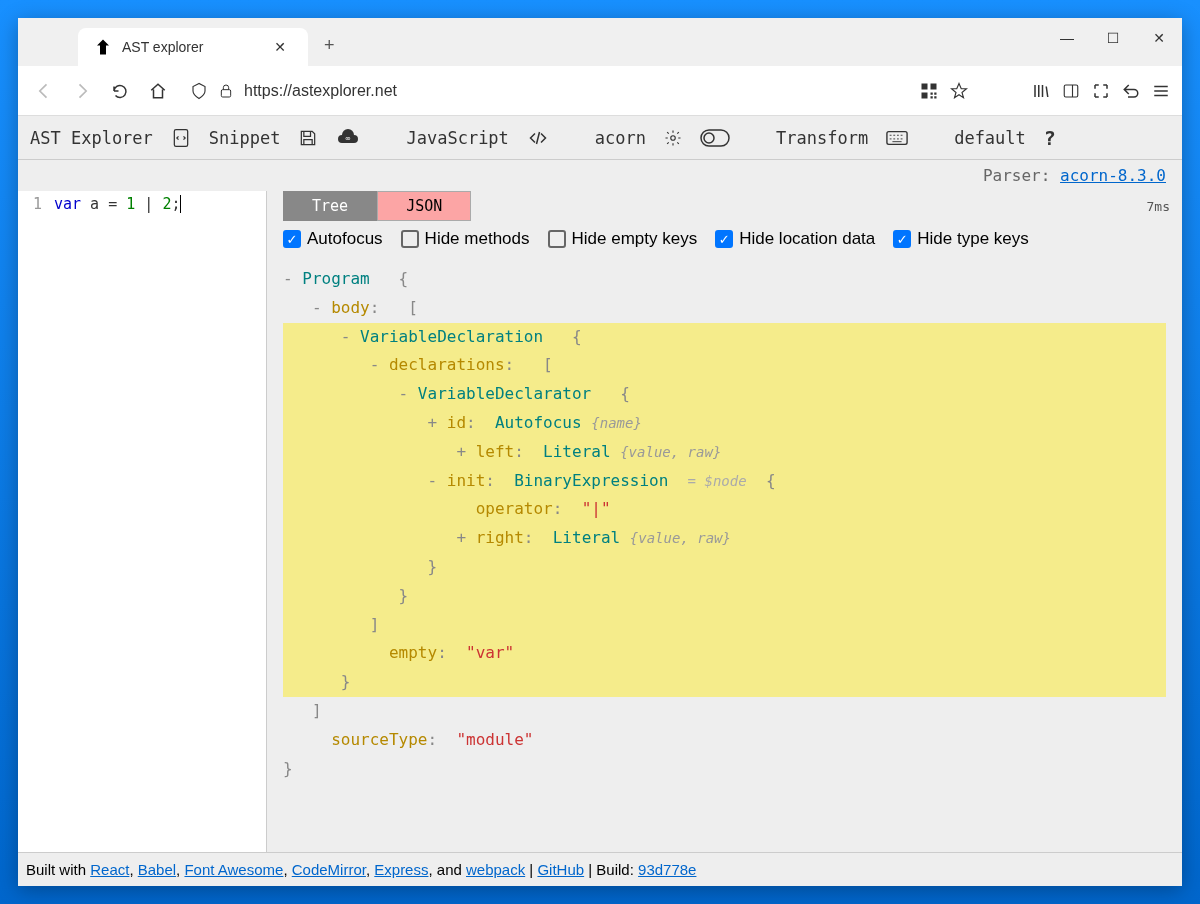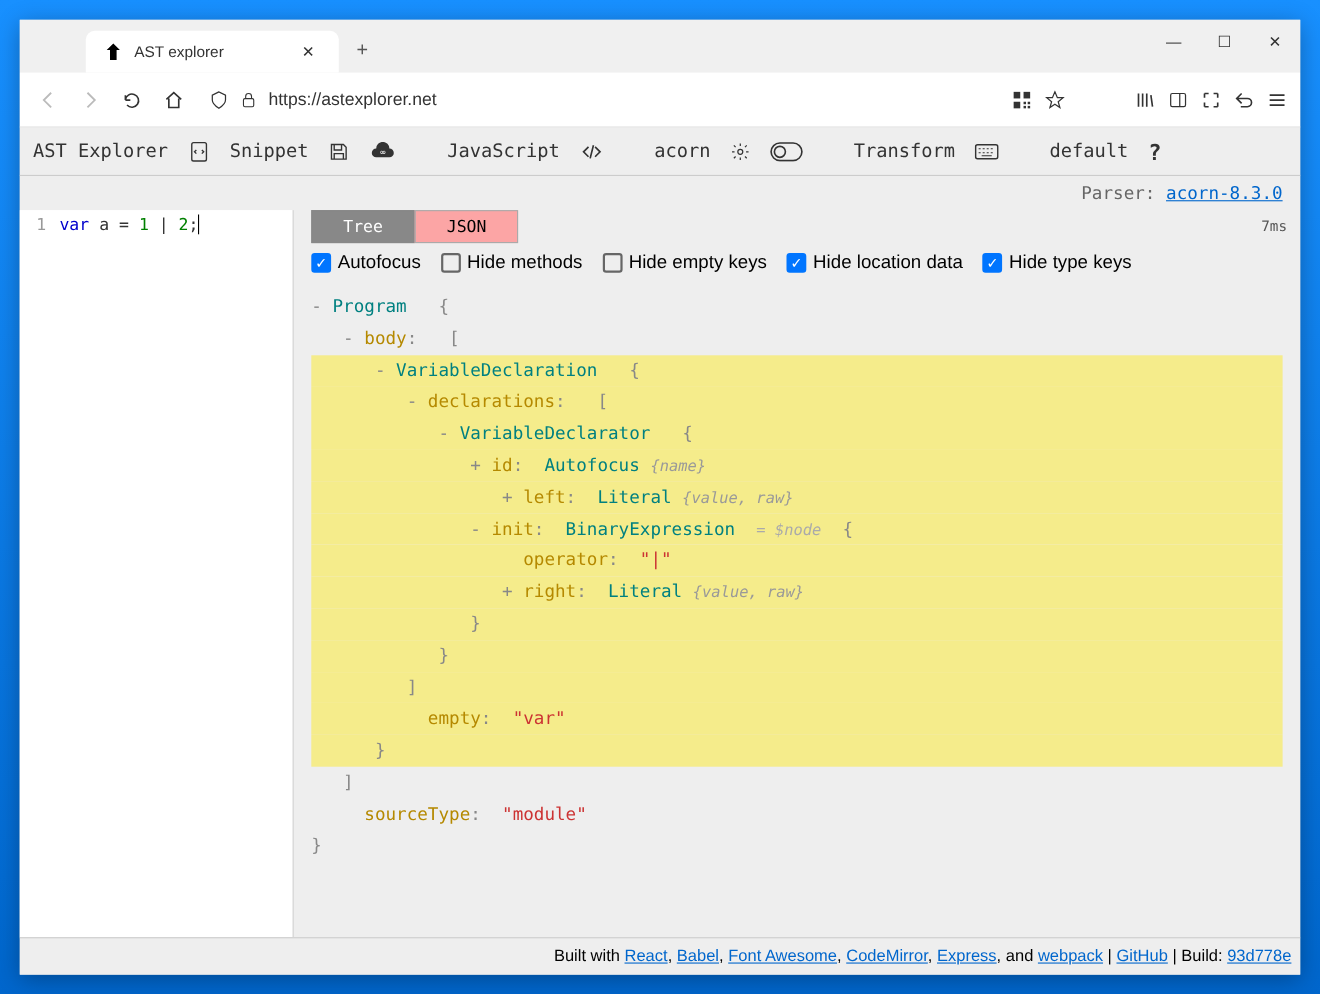--- a/index.html
+++ b/index.html
@@ -180,21 +180,21 @@
 .tree .toggle { color: #888; }
 .tree .type { color: #008080; }
 .tree .key { color: #b58900; }
 .tree .brace { color: #888; }
 .tree .str { color: #cc3333; }
 .tree .italic { color: #999; font-style: italic; font-size: 14px; }
 .tree .nodeRef { color: #aaa; font-style: italic; font-size: 14px; }
 .footer {
   background: #eeeeee;
   border-top: 1px solid #ccc;
-  text-align: right;
+  text-align: left;
   padding: 8px;
   font-size: 15px;
 }
 .footer a { color: #0066cc; text-decoration: underline; }
 svg { display: block; }
 </style>
 </head>
 <body>
 
 <div class="window">

